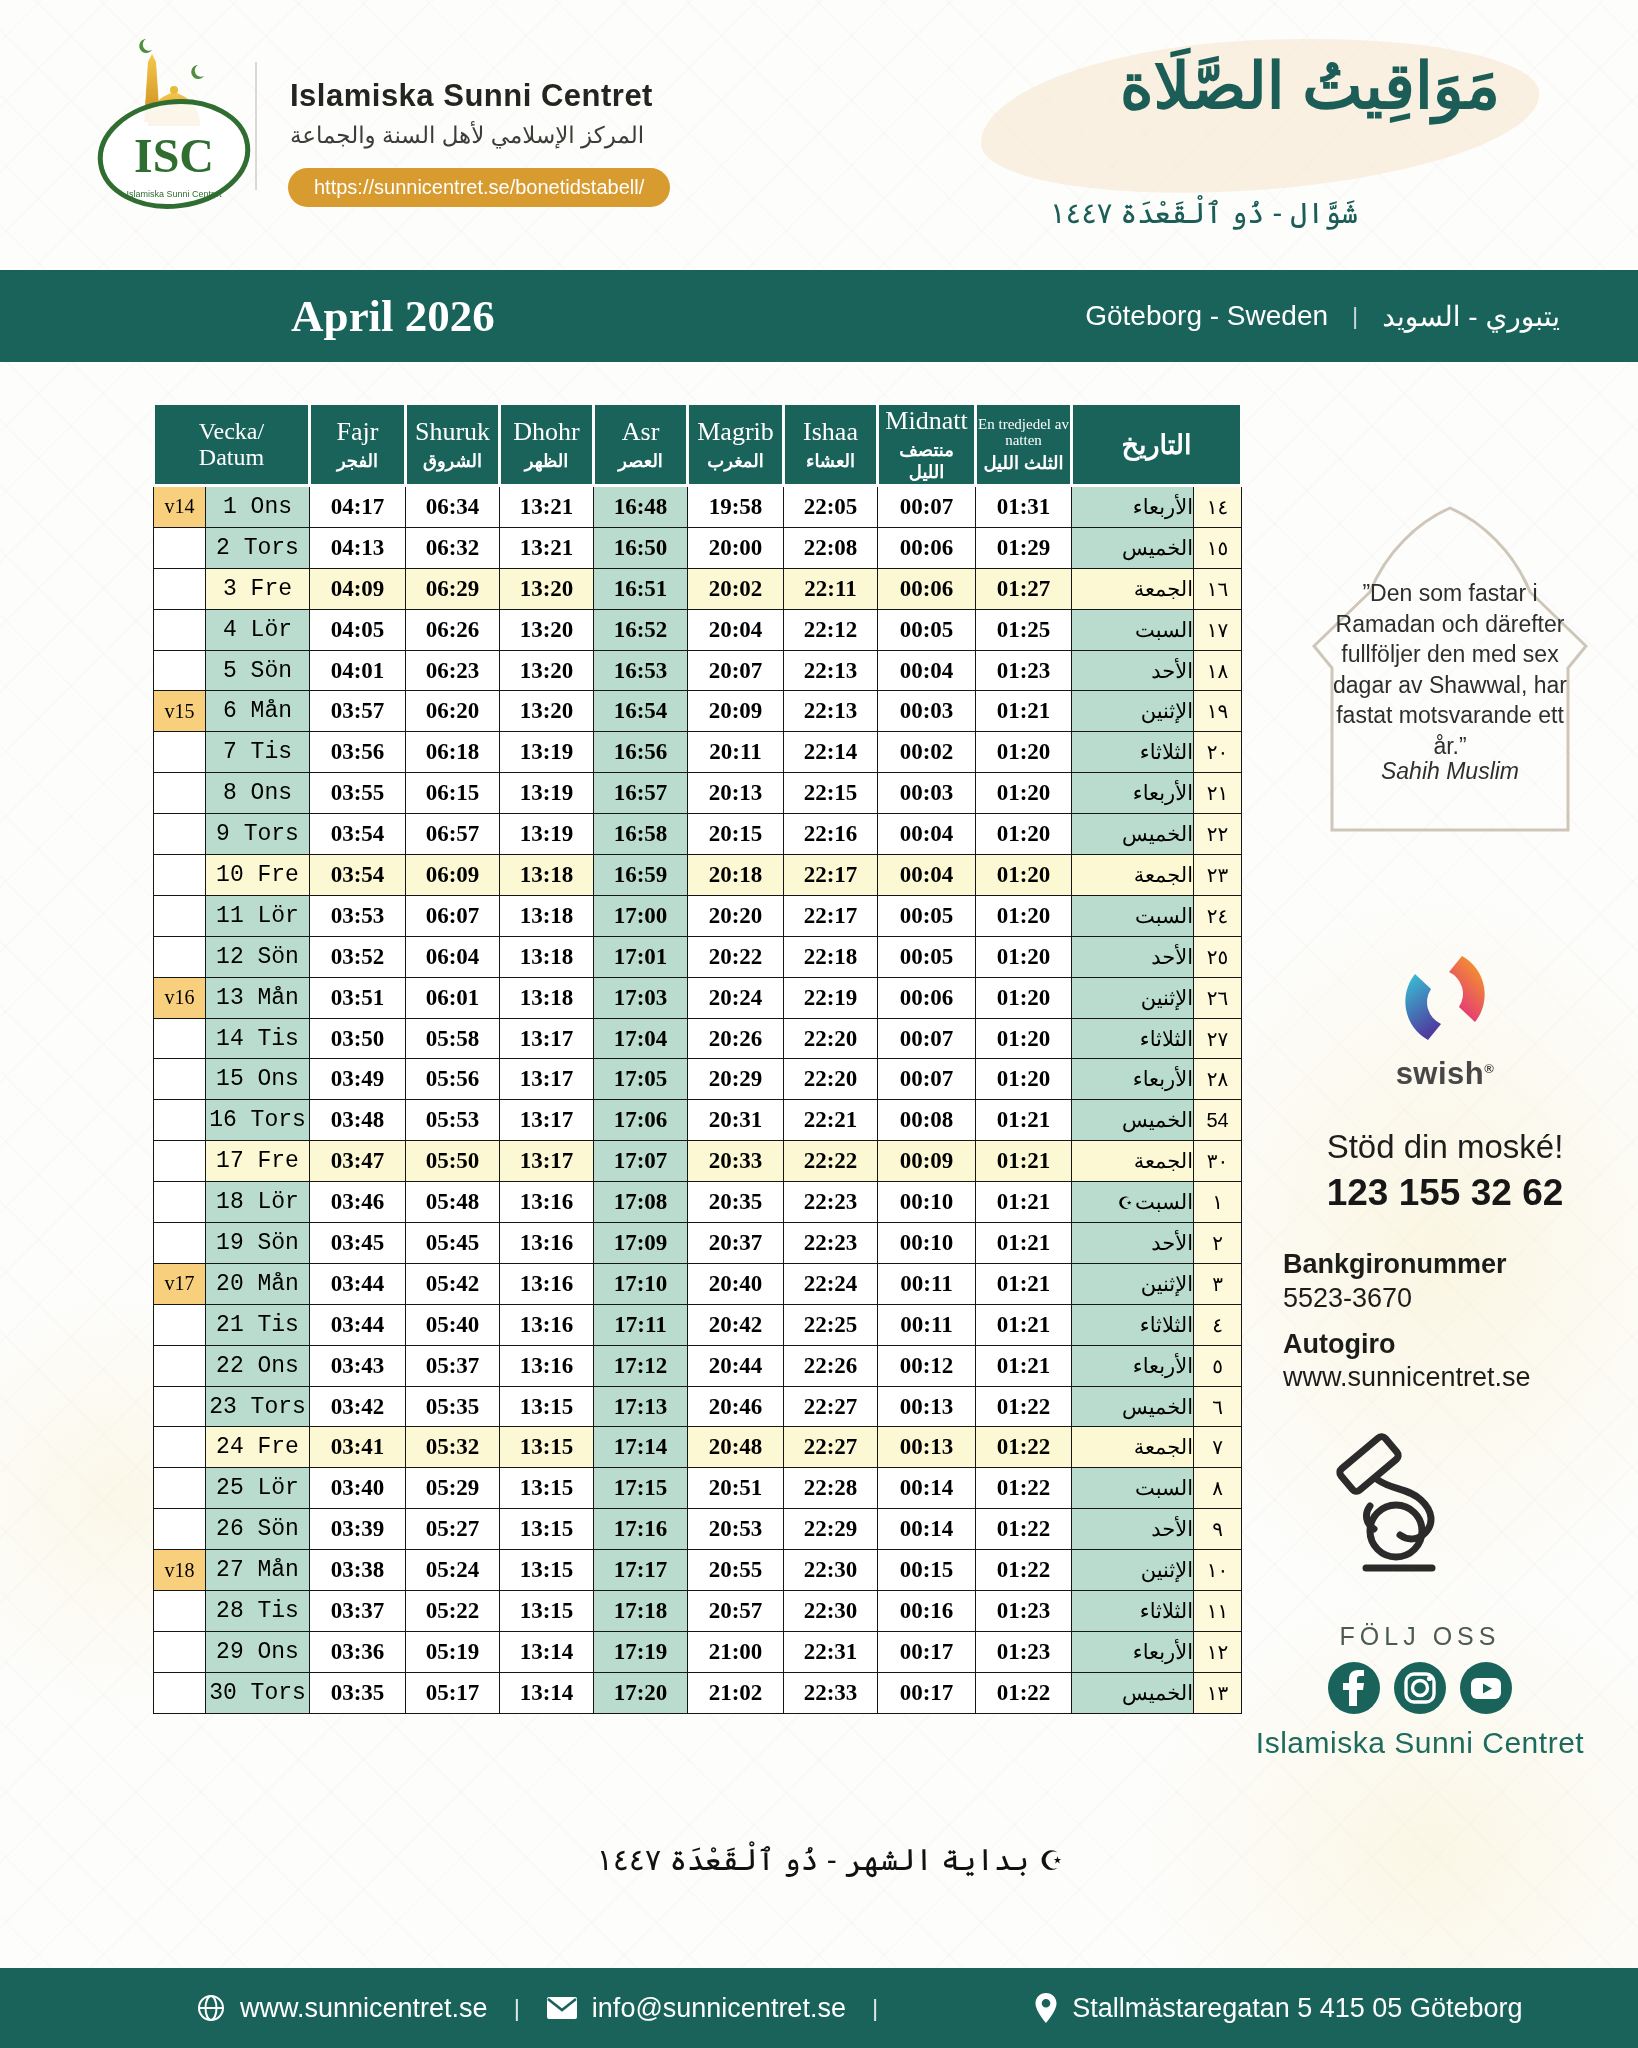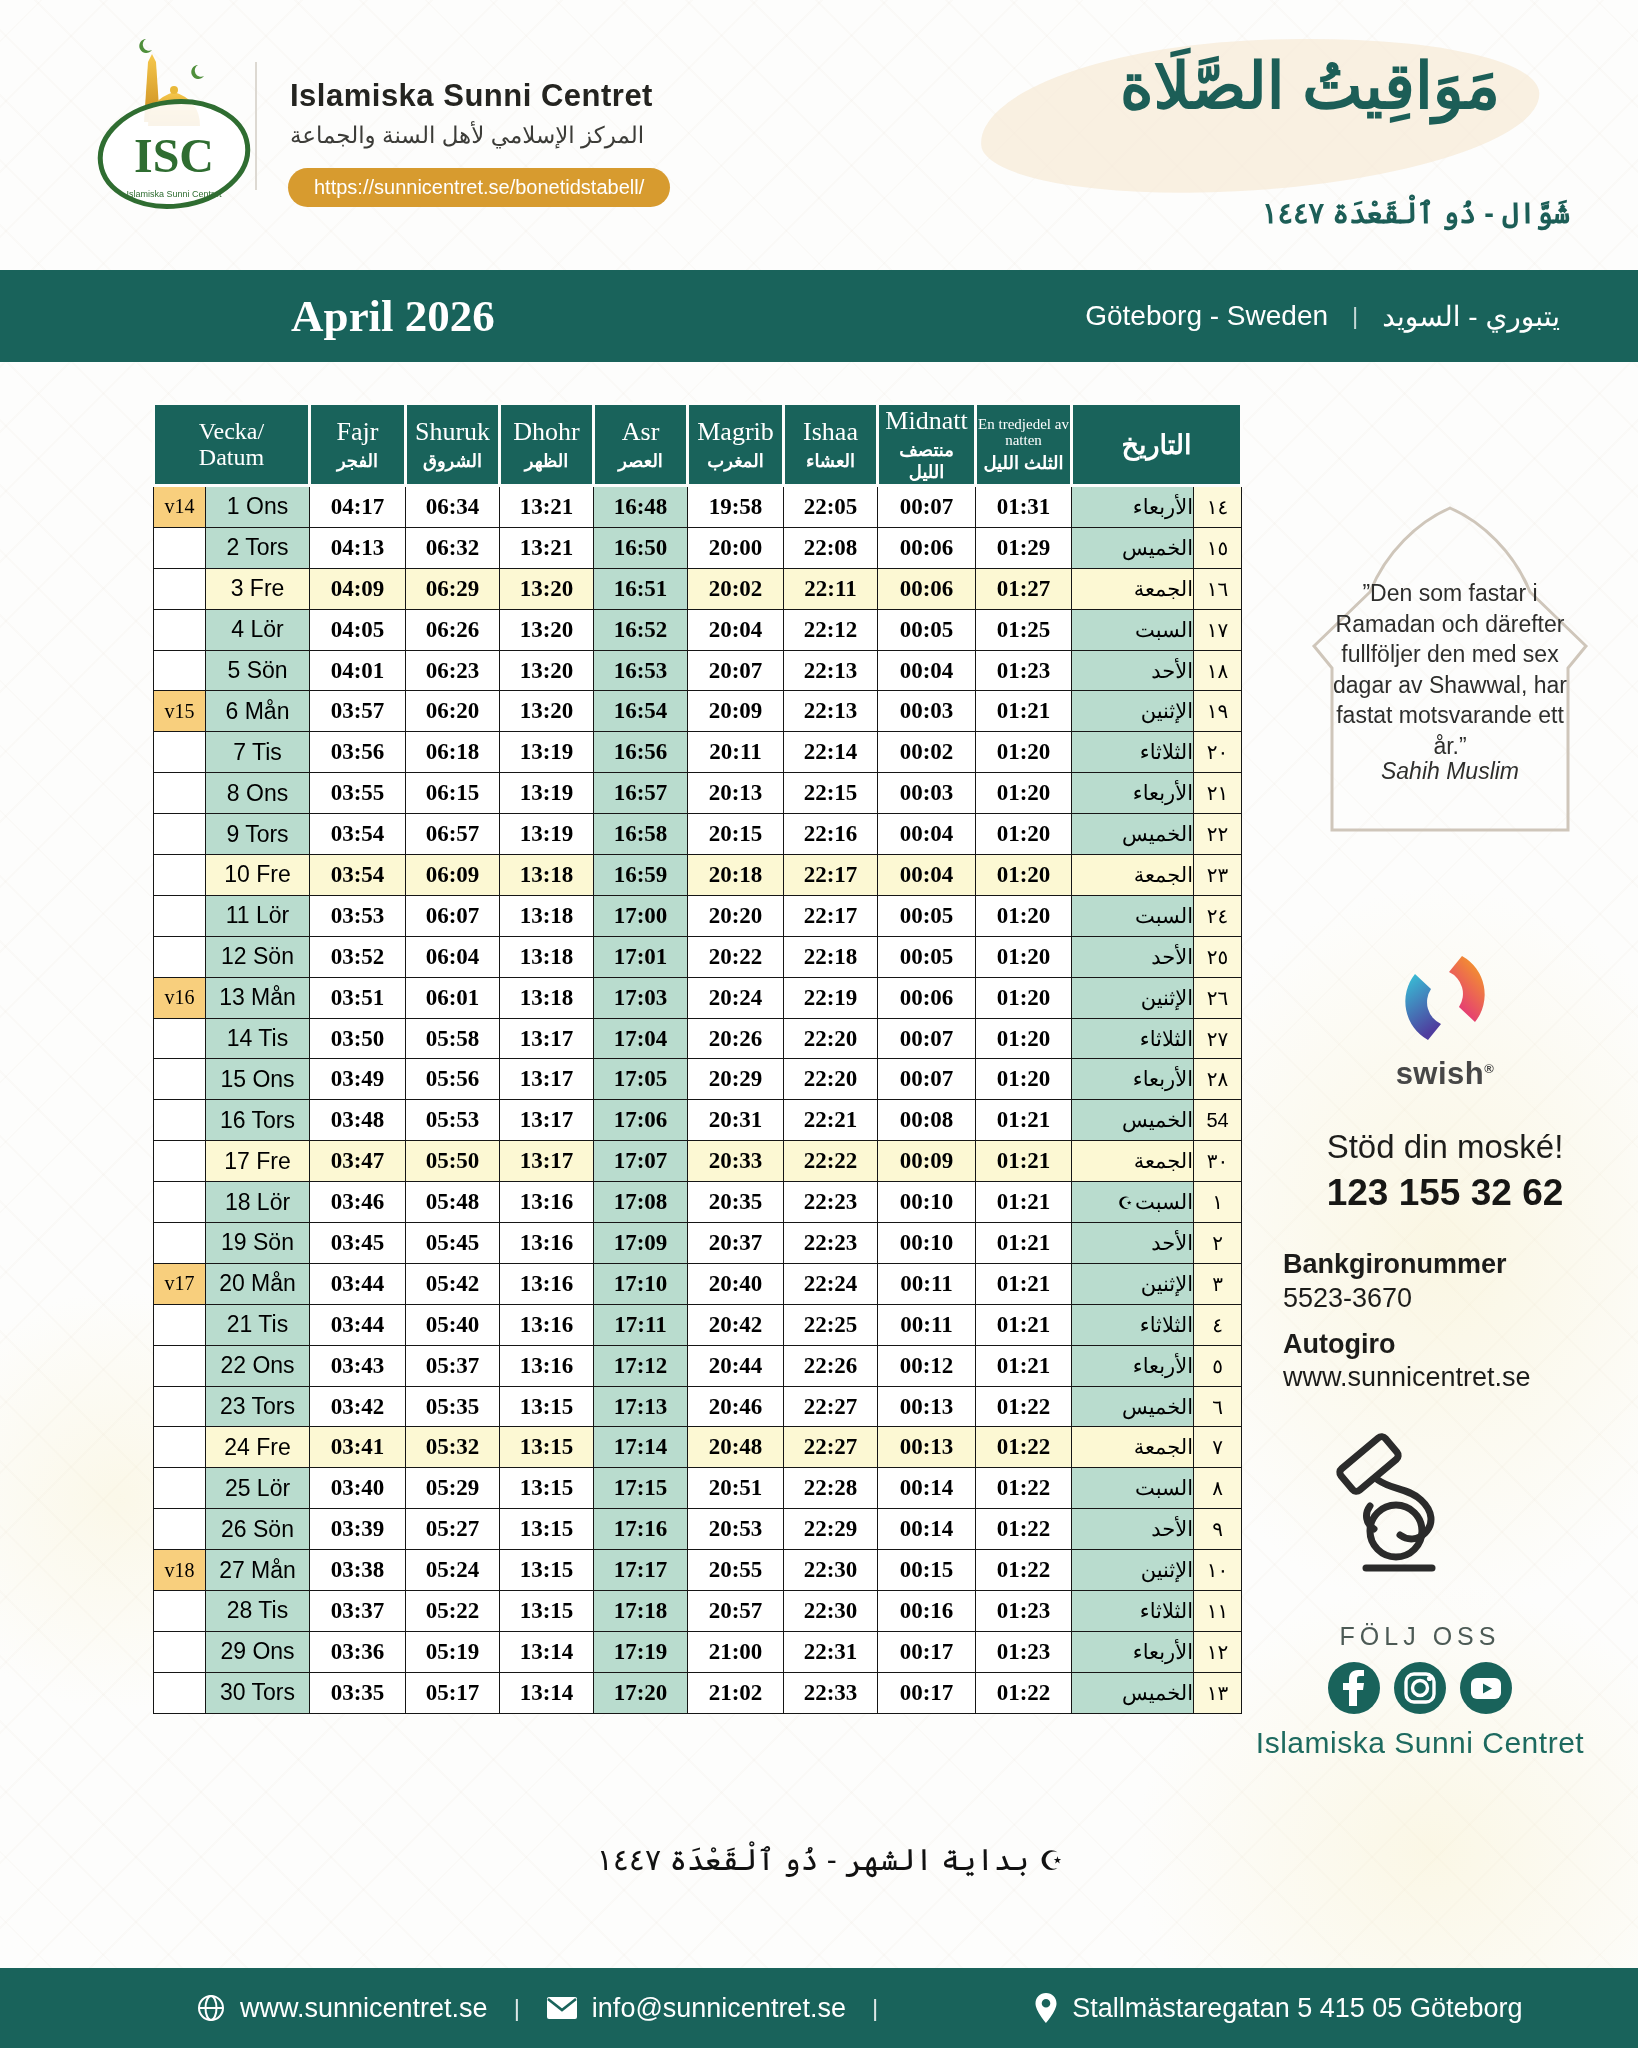--- a/index.html
+++ b/index.html
@@ -16,41 +16,41 @@
   .z{position:absolute;z-index:1;}
 
   
   #brushblob{left:980px;top:40px;width:560px;height:150px;background:#f6e9d6;border-radius:48% 52% 55% 45%/60% 45% 55% 40%;transform:rotate(-3deg);opacity:.7;}
   #logo{left:92px;top:34px;}
   #hdr-divider{left:255px;top:62px;width:2px;height:128px;background:#ddd9d2;}
   #org-name{left:290px;top:78px;font-size:31px;font-weight:bold;color:#242420;letter-spacing:.5px;}
   #org-name-ar{left:290px;top:122px;font-size:23px;color:#3c3c38;direction:rtl;text-align:left;}
   #url-pill{left:288px;top:168px;background:#d79b2f;color:#fff;font-size:20px;padding:8px 26px;border-radius:22px;cursor:pointer;}
   #calligraphy{left:1050px;top:38px;width:520px;text-align:center;font-size:64px;font-weight:bold;color:#1c5e57;direction:rtl;line-height:1.5;}
-  #hijri-range{left:1050px;top:196px;width:520px;text-align:right;font-size:29px;color:#1c5e57;direction:rtl;font-weight:bold;}
+  #hijri-range{left:1050px;top:196px;width:520px;text-align:left;font-size:29px;color:#1c5e57;direction:rtl;}
 
   
   #titleband{left:0;top:270px;width:1638px;height:92px;background:#19635b;display:flex;align-items:center;}
   #month-title{margin-left:228px;width:330px;text-align:center;color:#fff;font-family:"Liberation Serif",serif;font-weight:bold;font-size:45px;}
   #titleband .loc{margin-left:auto;margin-right:78px;display:flex;align-items:center;gap:24px;color:#fff;font-size:28px;}
   #titleband .sep{opacity:.75;font-size:24px;}
   #loc-ar{direction:rtl;font-size:28px;}
 
   
   #tablewrap{left:152px;top:402px;}
   table{border-collapse:collapse;table-layout:fixed;width:1088px;}
   th{background:#19635b;color:#fff;border:3px solid #fdfdfc;vertical-align:middle;padding:1px;height:74px;}
   th .sv{font-family:"Liberation Serif",serif;font-size:26px;font-weight:normal;}
   th .ar{font-size:18px;font-weight:bold;direction:rtl;margin-top:3px;}
   th.th-datum{font-family:"Liberation Serif",serif;font-size:24px;font-weight:normal;line-height:1.08;}
   th.th-small .sv{font-family:"Liberation Serif",serif;font-size:15px;line-height:1.1;}
   th.th-date{font-size:27px;font-weight:bold;direction:rtl;}
   td{border:1.6px solid #161616;text-align:center;vertical-align:middle;height:39.9px;padding:0;background:#fff;color:#000;}
   td.vecka{font-family:"Liberation Serif",serif;font-size:20px;}
-  td.day{font-family:Liberation Sans, sans-serif;font-size:23px;}
+  td.day{font-family:Liberation Mono, monospace;font-size:23px;}
   td.time{font-family:"Liberation Serif",serif;font-size:23px;font-weight:bold;}
   td.wday{font-size:21px;direction:rtl;padding-left:4px;text-align:right;}
   td.hijri{font-size:20px;}
   .c-green{background:#b9dcce !important;}
   .c-yellow{background:#fcf8d3 !important;}
   .c-gold{background:#f8cf7d !important;}
   .c-cream{background:#fdf9da !important;}
   .moon{font-size:17px;margin-right:2px;}
 
   

